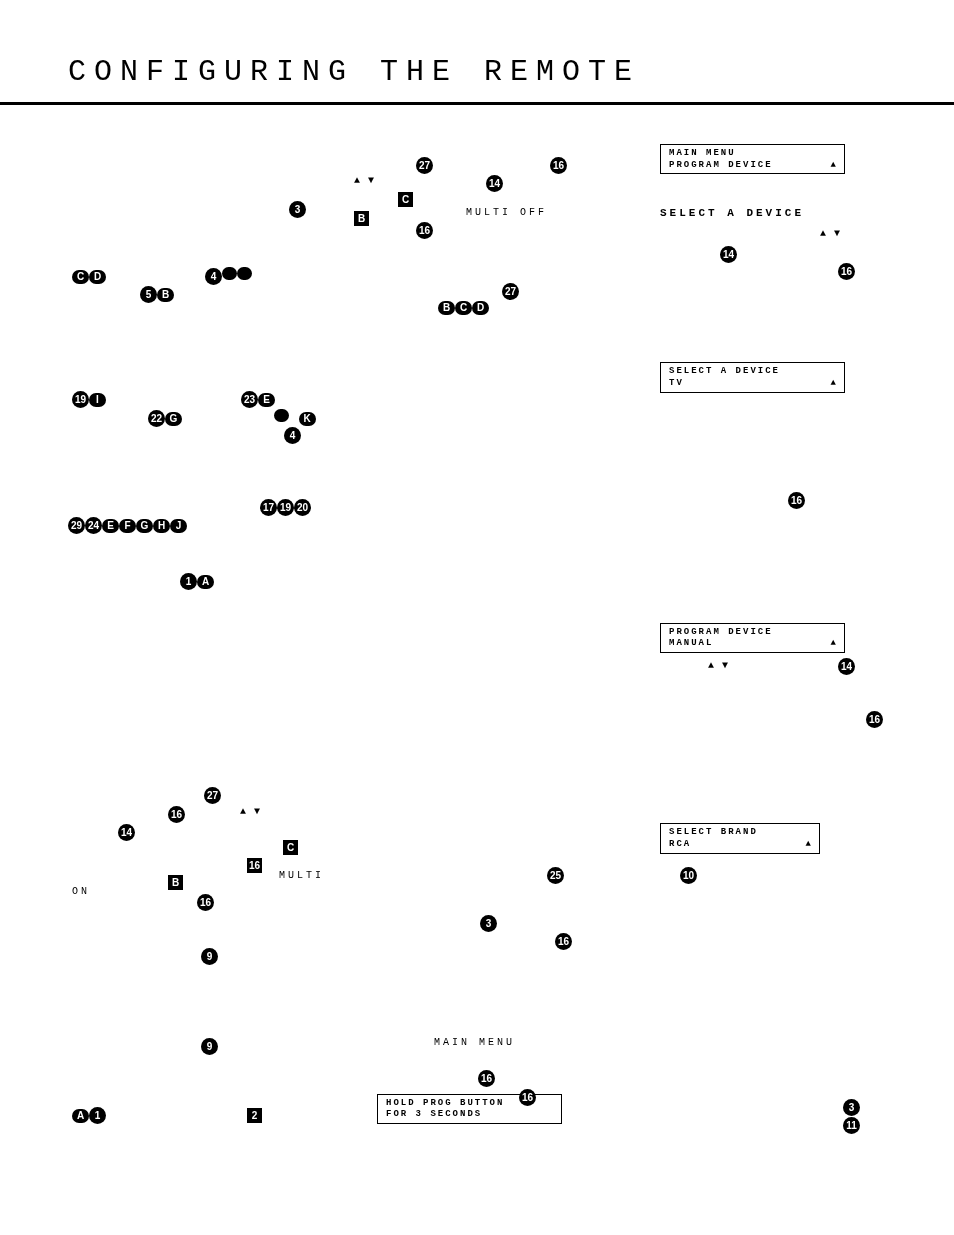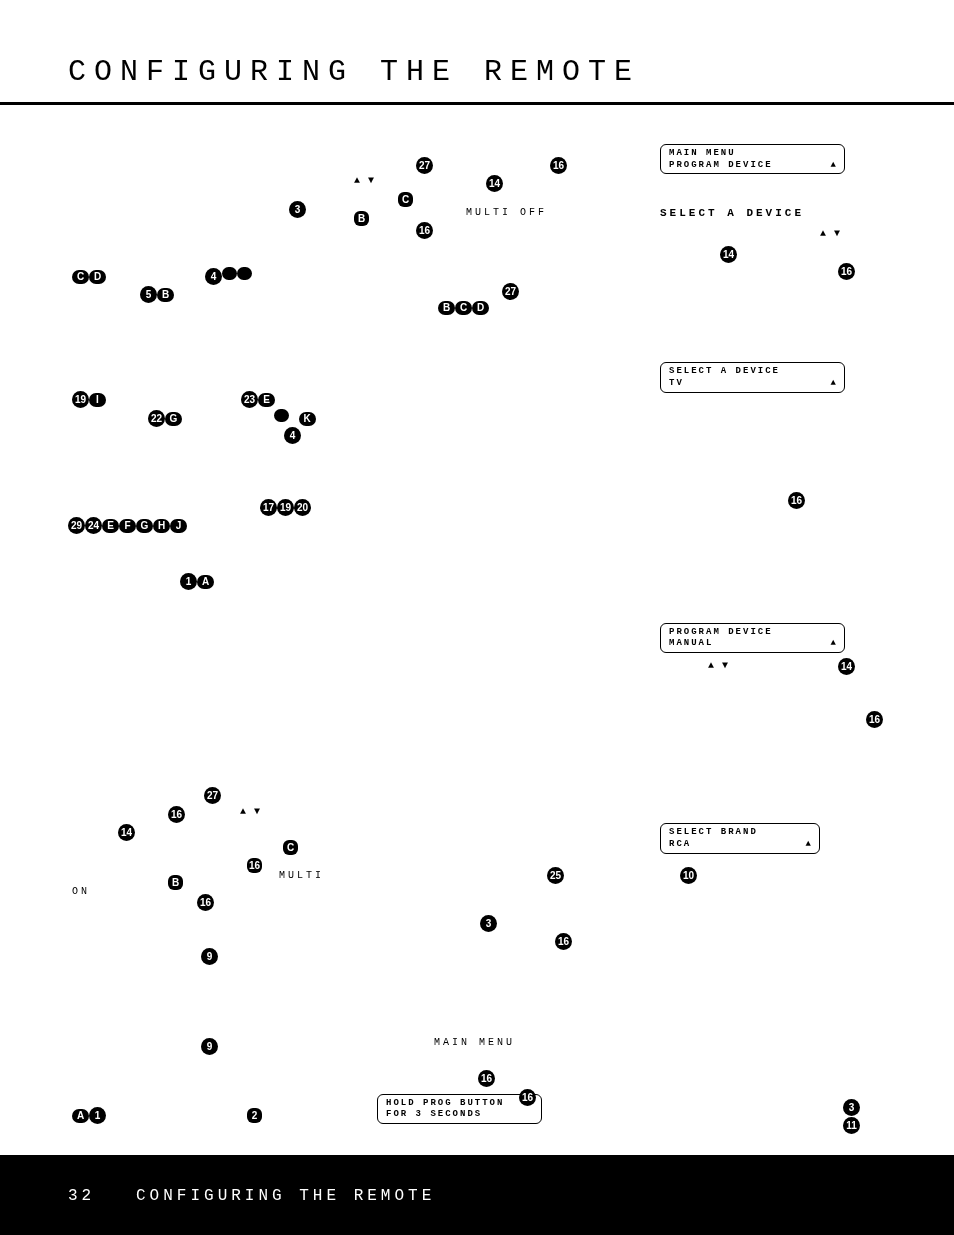--- a/index.html
+++ b/index.html
@@ -2,21 +2,21 @@
 <html><head>
 <meta charset="utf-8">
 <style>
   * { margin: 0; padding: 0; box-sizing: border-box; }
   html, body { width: 954px; height: 1235px; background: #fff; font-family: "Courier New", monospace; color: #000; position: relative; }
   .page { position: relative; width: 954px; height: 1235px; }
   .title { position: absolute; top: 55px; left: 68px; font-size: 30px; letter-spacing: 8px; font-weight: 300; }
   .hr { position: absolute; top: 102px; left: 0; width: 954px; height: 3px; background: #000; }
   .footer { position: absolute; bottom: 0; left: 0; width: 954px; height: 80px; background: #000; color: #fff; }
   .footer-text { position: absolute; left: 68px; bottom: 30px; font-size: 16px; letter-spacing: 4px; }
-  .abs { position: absolute; border-radius: 6px; }
+  .abs { position: absolute; }
   
   .lcd { border: 1px solid #000; padding: 3px 8px 2px 8px; font-size: 9px; letter-spacing: 2px; line-height: 1.3; font-weight: 600; position: relative; }
   .lcd .arrow-right { position: absolute; right: 6px; bottom: 2px; font-size: 9px; }
   .sublabel { font-size: 11px; letter-spacing: 3px; font-weight: 600; }
   
   .num { display: inline-block; width: 17px; height: 17px; border-radius: 50%; background: #000; color: #fff; font-weight: 700; font-size: 10px; text-align: center; line-height: 17px; font-family: Arial, sans-serif; }
   
   .sq { display: inline-block; width: 15px; height: 15px; background: #000; color: #fff; font-weight: 700; font-size: 10px; text-align: center; line-height: 15px; font-family: Arial, sans-serif; }
   
   .ov { display: inline-block; width: 17px; height: 14px; border-radius: 7px; background: #000; color: #fff; font-weight: 700; font-size: 10px; text-align: center; line-height: 14px; font-family: Arial, sans-serif; }
@@ -133,30 +133,25 @@
   <div class="abs row" style="top:1106px; left:72px;">
     <span class="ov">A</span><span class="num">1</span>
   </div>
   <span class="sq abs" style="top:1108px; left:247px;">2</span>
 
   <span class="num abs" style="top:867px; left:547px;">25</span>
   <span class="num abs" style="top:867px; left:680px;">10</span>
   <span class="num abs" style="top:915px; left:480px;">3</span>
   <span class="num abs" style="top:933px; left:555px;">16</span>
 
-  <div class="lcd abs" style="top:972px; left:377px; width:165px;">
+  <div class="lcd abs" style="top:972px; left:377px; width:185px;">
     <div>HOLD PROG BUTTON</div>
     <div>FOR 3 SECONDS</div>
   </div>
 
   <div class="abs txt" style="top:1037px; left:434px;">MAIN MENU</div>
   <span class="num abs" style="top:1070px; left:478px;">16</span>
   <span class="num abs" style="top:1089px; left:519px;">16</span>
 
   <span class="num abs" style="top:1099px; left:843px;">3</span>
   <span class="num abs" style="top:1117px; left:843px;">11</span>
 
-  <div class="footer">
-    <div class="footer-text">
-      <span>32</span>&nbsp;&nbsp;&nbsp;<span>CONFIGURING THE REMOTE</span>
-    </div>
-  </div>
 </div>
 
 </body></html>

